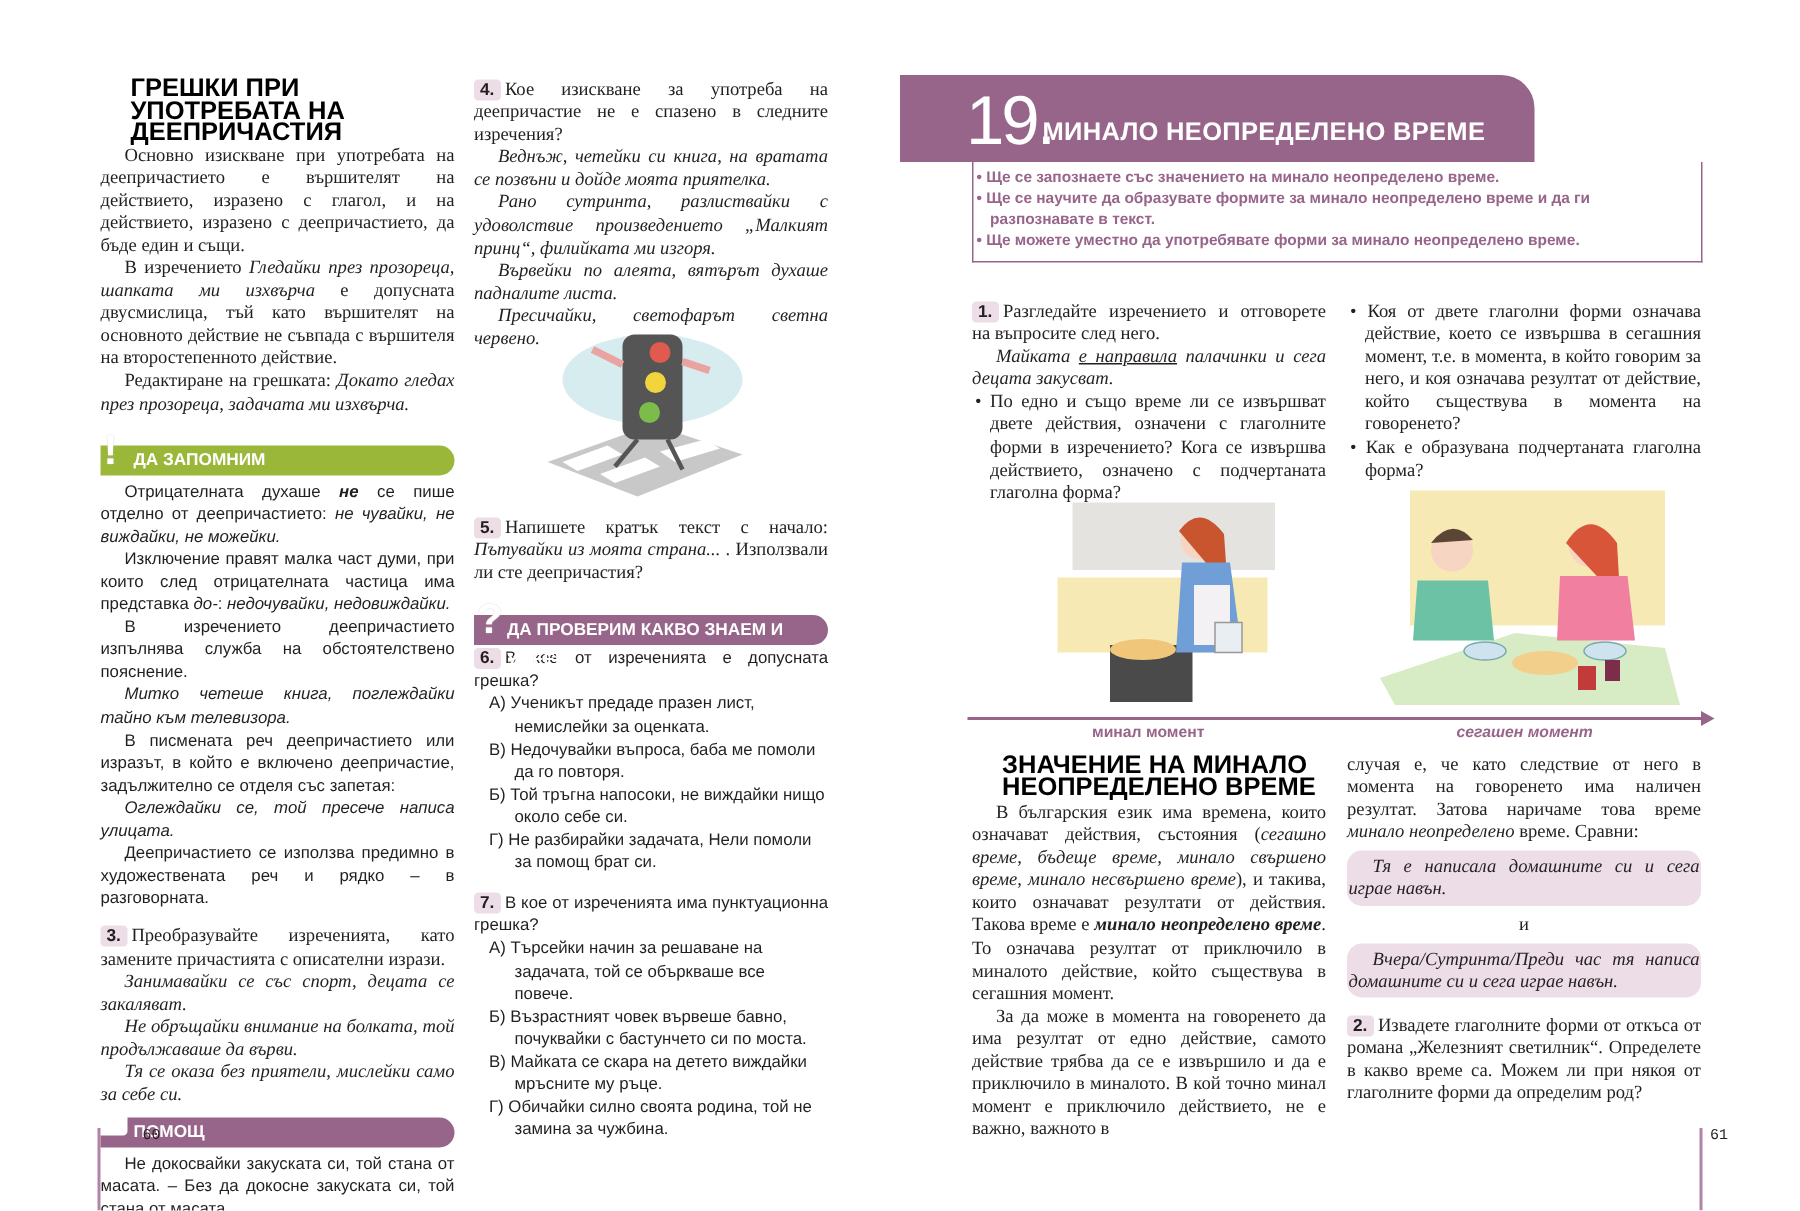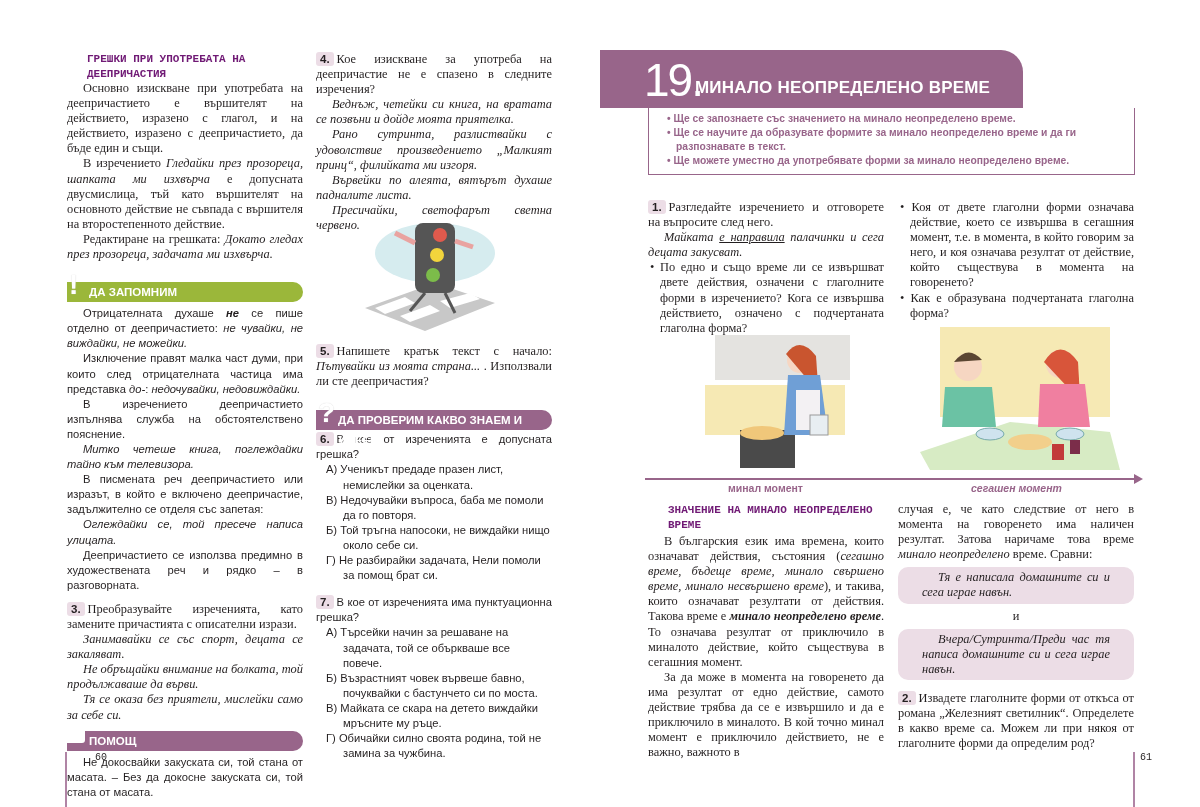--- a/index.html
+++ b/index.html
@@ -11,42 +11,42 @@
   .ind { text-indent: 16px; }
   p { text-align: justify; }
   i, .it { font-style: italic; }
 
   .col { position: absolute; }
   #c1 { left: 67px; top: 52px; width: 236px; }
   #c2 { left: 316px; top: 52px; width: 236px; }
   #c3 { left: 648px; top: 200px; width: 236px; }
   #c4 { left: 898px; top: 200px; width: 236px; }
 
-  h2.sec { font-family: Liberation Mono, monospace; font-weight: bold; font-size: 11px; line-height: 14.5px; text-transform: uppercase; margin-left: 20px; color: #701a75; }
+  h2.sec { font-family: Liberation Sans, sans-serif; font-weight: bold; font-size: 17px; line-height: 14.5px; text-transform: uppercase; margin-left: 20px; color: #000000; }
 
   .badge { display: inline-block; background: #ecdde6; font-family: "Liberation Sans", sans-serif; font-weight: bold; font-size: 11.5px; padding: 0 4px; border-radius: 3px; margin-right: 3px; line-height: 14px; }
 
   .bar { position: relative; height: 20px; border-radius: 0 10px 10px 0; color: #fff; font-family: "Liberation Sans", sans-serif; font-weight: bold; font-size: 11.5px; line-height: 20px; padding-left: 22px; }
   .bar.green { background: #9bb73a; }
   .bar.purple { background: #98658a; }
   .bar .mark { position: absolute; left: 2px; top: -12px; font-size: 28px; font-weight: bold; color: #fff; text-shadow: 0 0 1px #ccc; line-height: 30px; }
 
   .opts { margin-left: 10px; }
   .opts div { padding-left: 17px; text-indent: -17px; }
 
   
   #chapter { position: absolute; left: 600px; top: 50px; width: 423px; height: 58px; background: #98658a; border-radius: 0 22px 0 0; }
   #chapter .num { position: absolute; left: 44px; top: 2px; font-family: "Liberation Sans", sans-serif; font-size: 46px; color: #fff; line-height: 56px; letter-spacing: -2px; }
   #chapter .ttl { position: absolute; left: 95px; top: 28px; font-family: "Liberation Sans", sans-serif; font-weight: bold; font-size: 17px; color: #fff; letter-spacing: 0.2px; }
-  #goals { position: absolute; left: 648px; top: 108px; width: 487px; height: 67px; border: 1.5px solid #98658a; border-top: none; padding: 4px 18px; }
+  #goals { position: absolute; left: 648px; top: 108px; width: 487px; height: 67px; border: 1.5px solid #98658a; border-top: none; padding: 4px 2px; }
   #goals div { font-family: "Liberation Sans", sans-serif; font-weight: bold; font-size: 10.3px; color: #98658a; line-height: 14px; padding-left: 9px; text-indent: -9px; }
 
   .bullet { padding-left: 12px; text-indent: -10px; }
 
-  .pinkbox { background: #ecdde6; border-radius: 10px; padding: 3px 24px; margin: 5px 0; }
+  .pinkbox { background: #ecdde6; border-radius: 10px; padding: 3px 1px; margin: 5px 0; }
 
   
   .ill { position: absolute; }
   #traffic { left: 345px; top: 213px; width: 160px; height: 120px; }
   #cooking { left: 700px; top: 330px; width: 160px; height: 140px; }
   #eating { left: 920px; top: 322px; width: 200px; height: 148px; }
   #timeline { position: absolute; left: 645px; top: 478px; width: 490px; height: 2px; background: #98658a; }
   #timeline .arrow { position: absolute; right: -8px; top: -4px; width: 0; height: 0; border-left: 9px solid #98658a; border-top: 5px solid transparent; border-bottom: 5px solid transparent; }
   .tl-label { position: absolute; top: 482px; font-family: "Liberation Sans", sans-serif; font-weight: bold; font-size: 10.5px; color: #98658a; }
 

